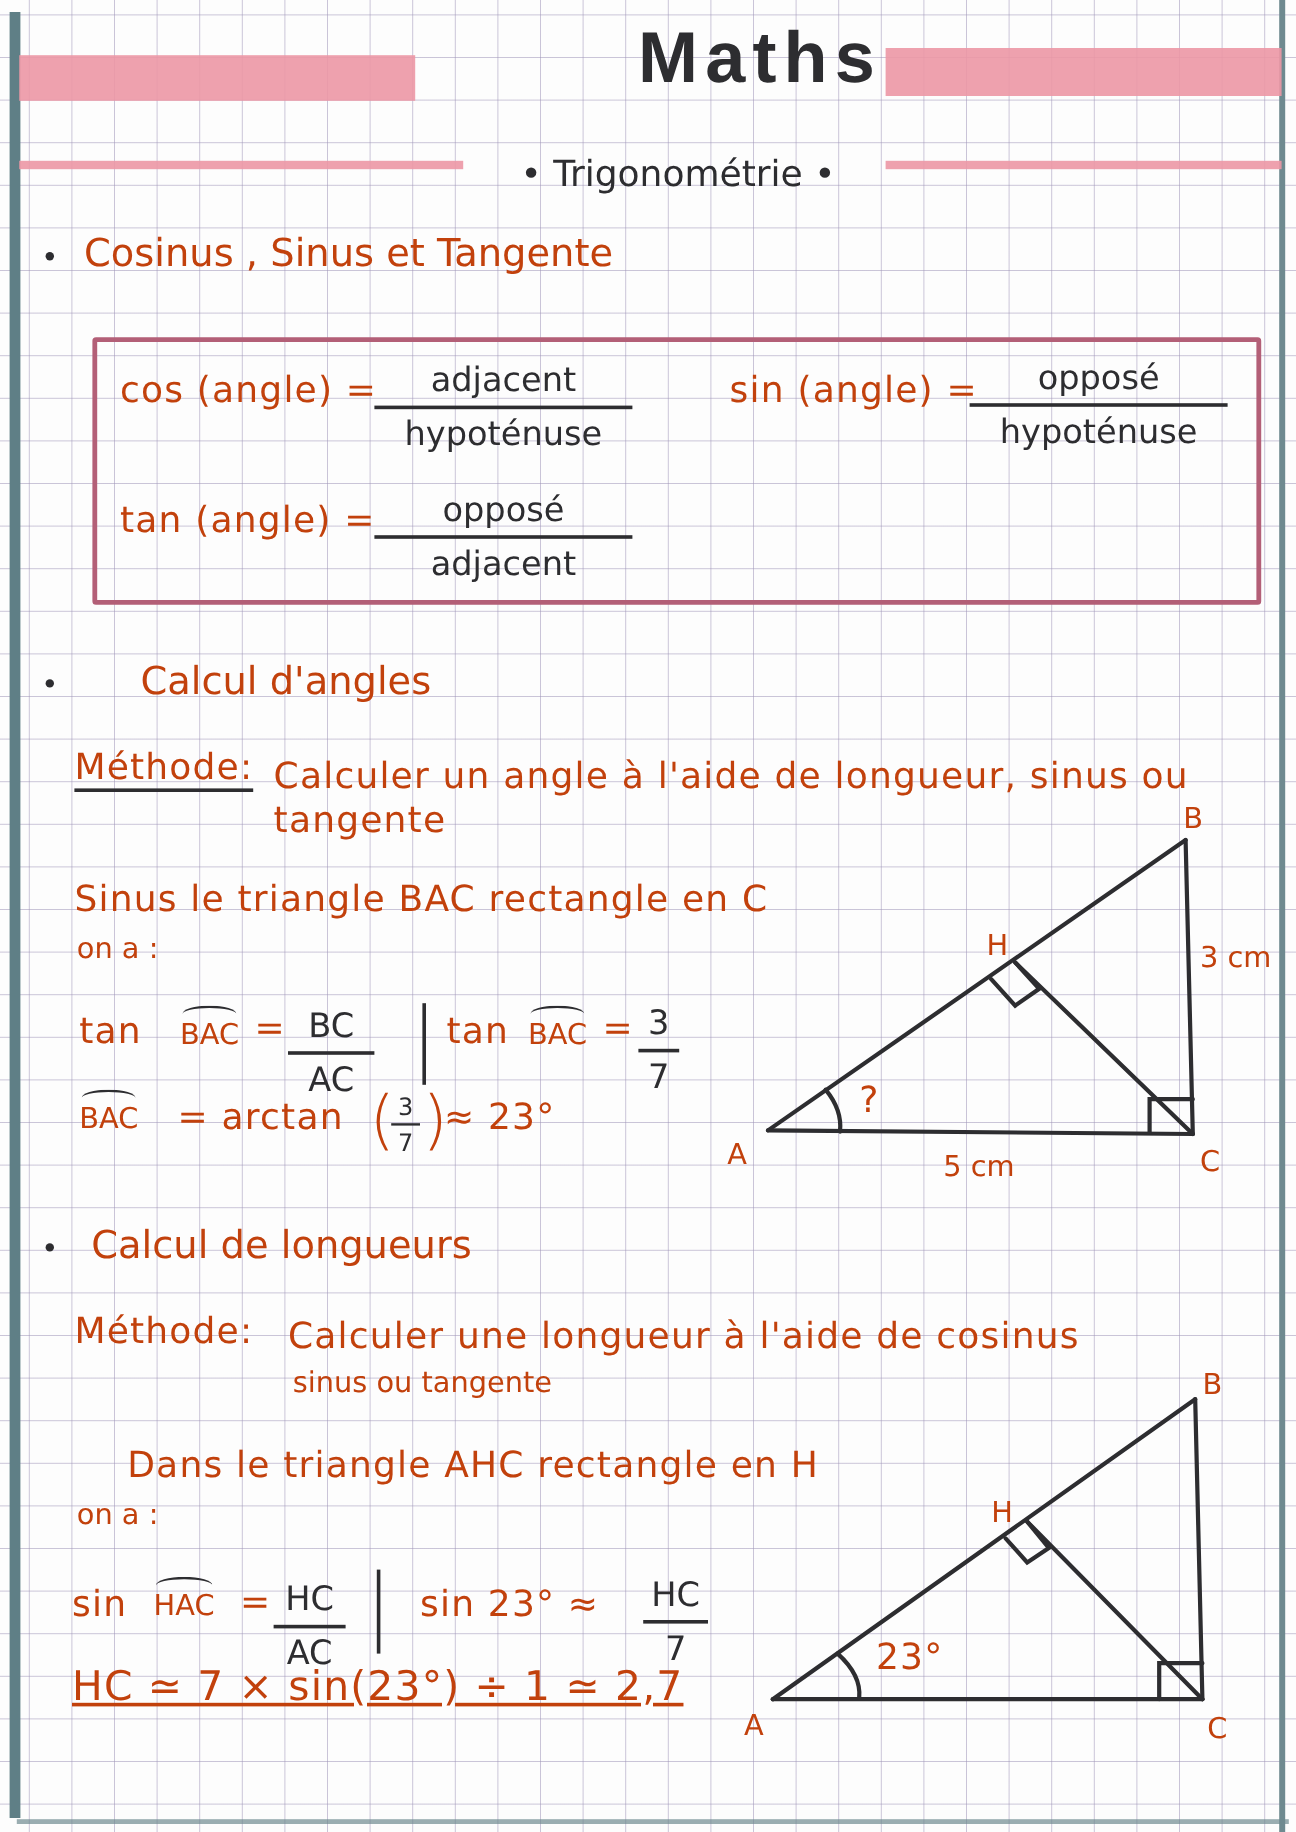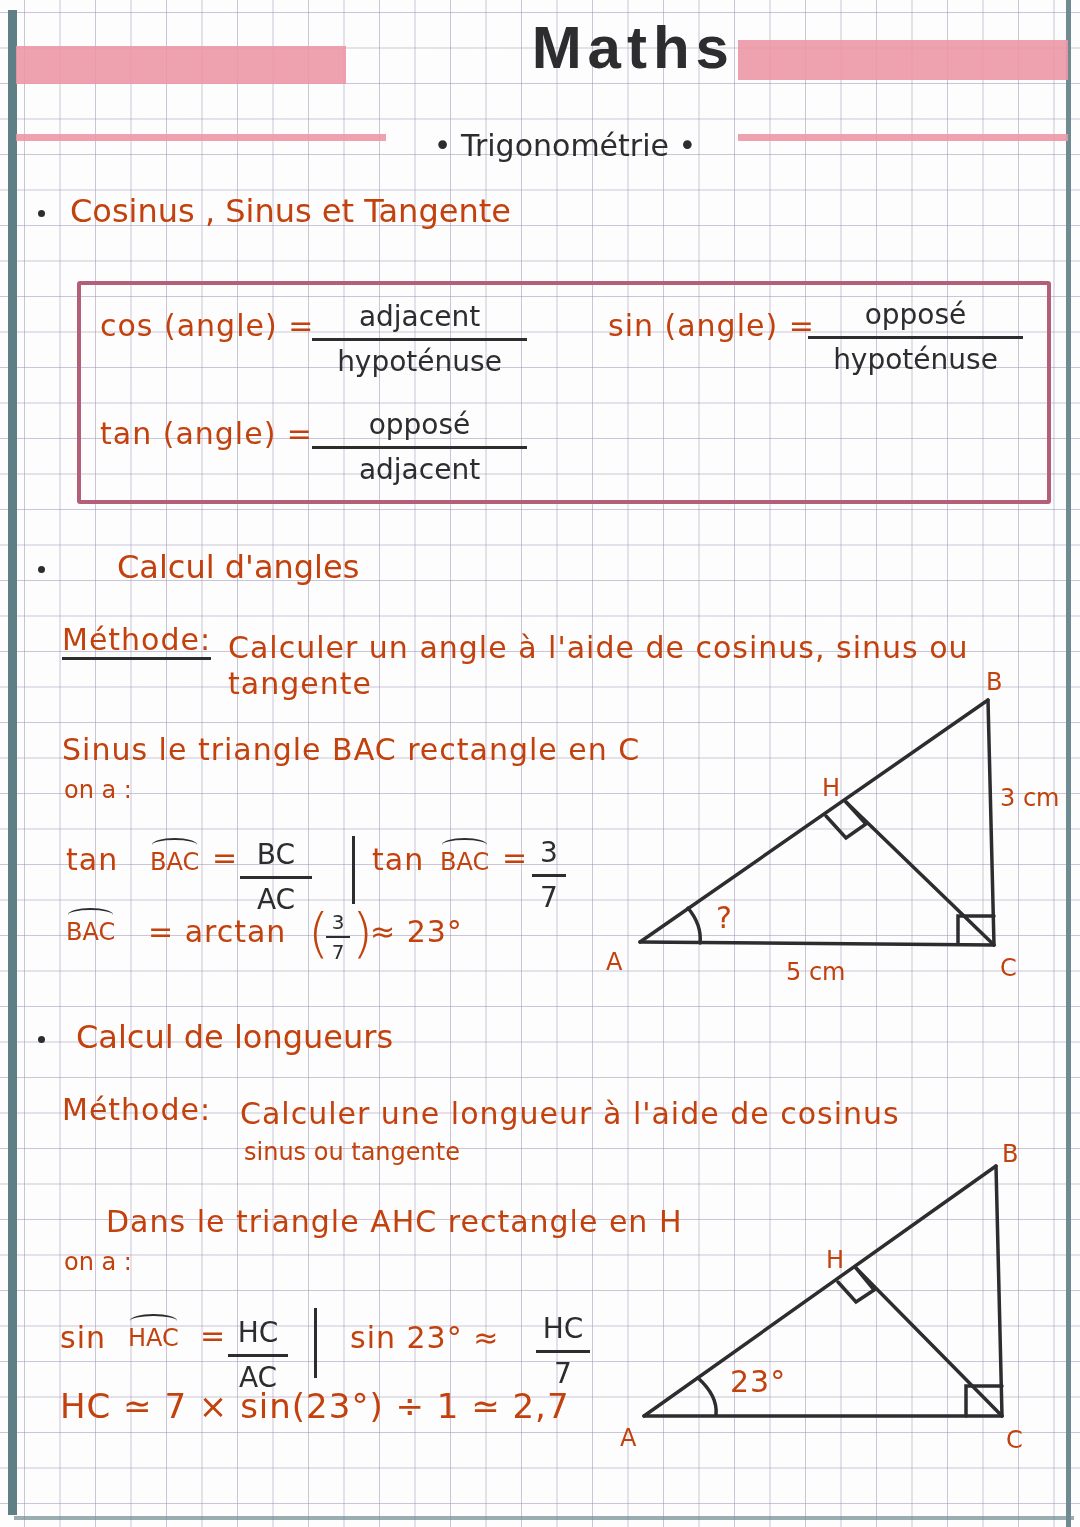--- a/index.html
+++ b/index.html
@@ -96,21 +96,21 @@
 <div class="frac" style="left:312px;top:406px;width:215px;">
   <span class="num">opposé</span>
   <span class="bar"></span>
   <span class="den">adjacent</span>
 </div>
 
 <div class="bullet" style="left:38px;top:566px;"></div>
 <div class="hw h-section" style="left:72px;top:548px;margin-left:45px;">Calcul d'angles</div>
 
 <div class="hw body-text underline" style="left:62px;top:622px;">Méthode:</div>
-<div class="hw body-text" style="left:228px;top:630px;">Calculer un angle à l'aide de cosinus, sinus ou</div>
+<div class="hw body-text" style="left:228px;top:630px;">Calculer un angle à l'aide de longueur, sinus ou</div>
 <div class="hw body-text" style="left:228px;top:666px;">tangente</div>
 
 <div class="hw body-text" style="left:62px;top:732px;">Sinus le triangle BAC rectangle en C</div>
 <div class="hw small" style="left:64px;top:776px;">on a :</div>
 
 <div class="hw body-text" style="left:66px;top:842px;">tan</div>
 <div class="hw small hat" style="left:150px;top:848px;position:absolute;">BAC</div>
 <div class="hw body-text" style="left:212px;top:840px;">=</div>
 <div class="frac" style="left:240px;top:836px;width:72px;">
   <span class="num">BC</span>
@@ -175,21 +175,21 @@
   <span class="bar"></span>
   <span class="den">AC</span>
 </div>
 <div class="vbar" style="left:314px;top:1308px;height:70px;"></div>
 <div class="hw body-text" style="left:350px;top:1320px;">sin 23° ≈</div>
 <div class="frac" style="left:536px;top:1310px;width:54px;">
   <span class="num">HC</span>
   <span class="bar"></span>
   <span class="den">7</span>
 </div>
-<div class="hw" style="left:60px;top:1386px;font-size:34px;letter-spacing:1px;">HC ≃ 7 × sin(23°) ÷ 1 ≃ 2,7</div>
+<div class="hw" style="left:60px;top:1386px;font-size:34px;letter-spacing:1px;text-decoration:underline;">HC ≃ 7 × sin(23°) ÷ 1 ≃ 2,7</div>
 
 <svg width="1080" height="1527" style="left:0;top:0;pointer-events:none;">
   <g stroke="#2d2d30" stroke-width="3.5" fill="none" stroke-linecap="round">
     <line x1="644" y1="1416" x2="1002" y2="1416"></line>
     <line x1="644" y1="1416" x2="996" y2="1166"></line>
     <line x1="996" y1="1166" x2="1002" y2="1416"></line>
     <line x1="856" y1="1268" x2="1002" y2="1416"></line>
     <polyline points="838,1282 856,1302 874,1290 856,1268"></polyline>
     <polyline points="966,1416 966,1386 1002,1386"></polyline>
     <path d="M 698,1378 Q 718,1396 716,1415"></path>

